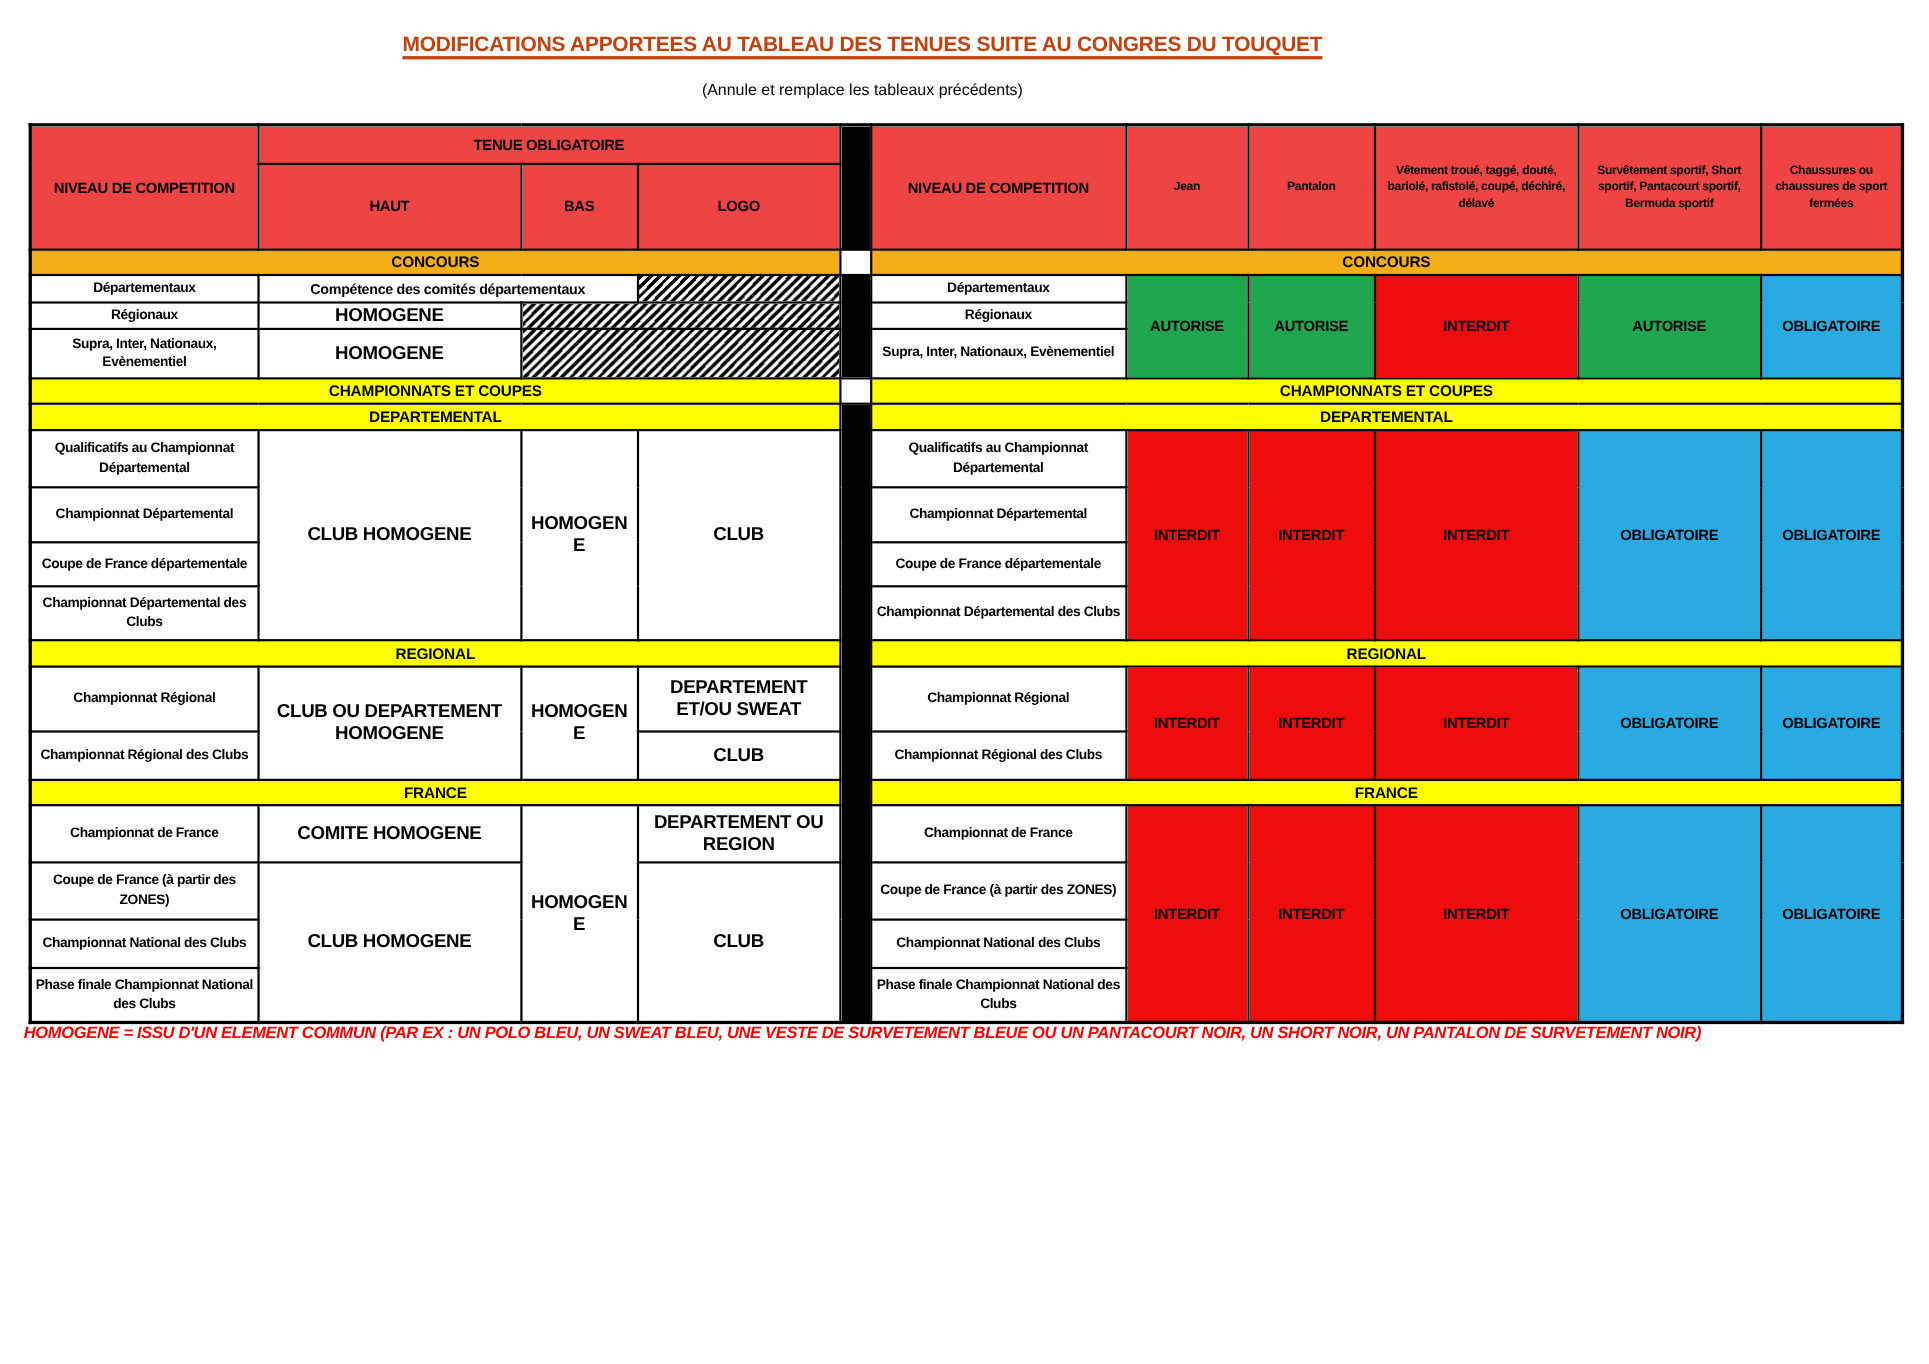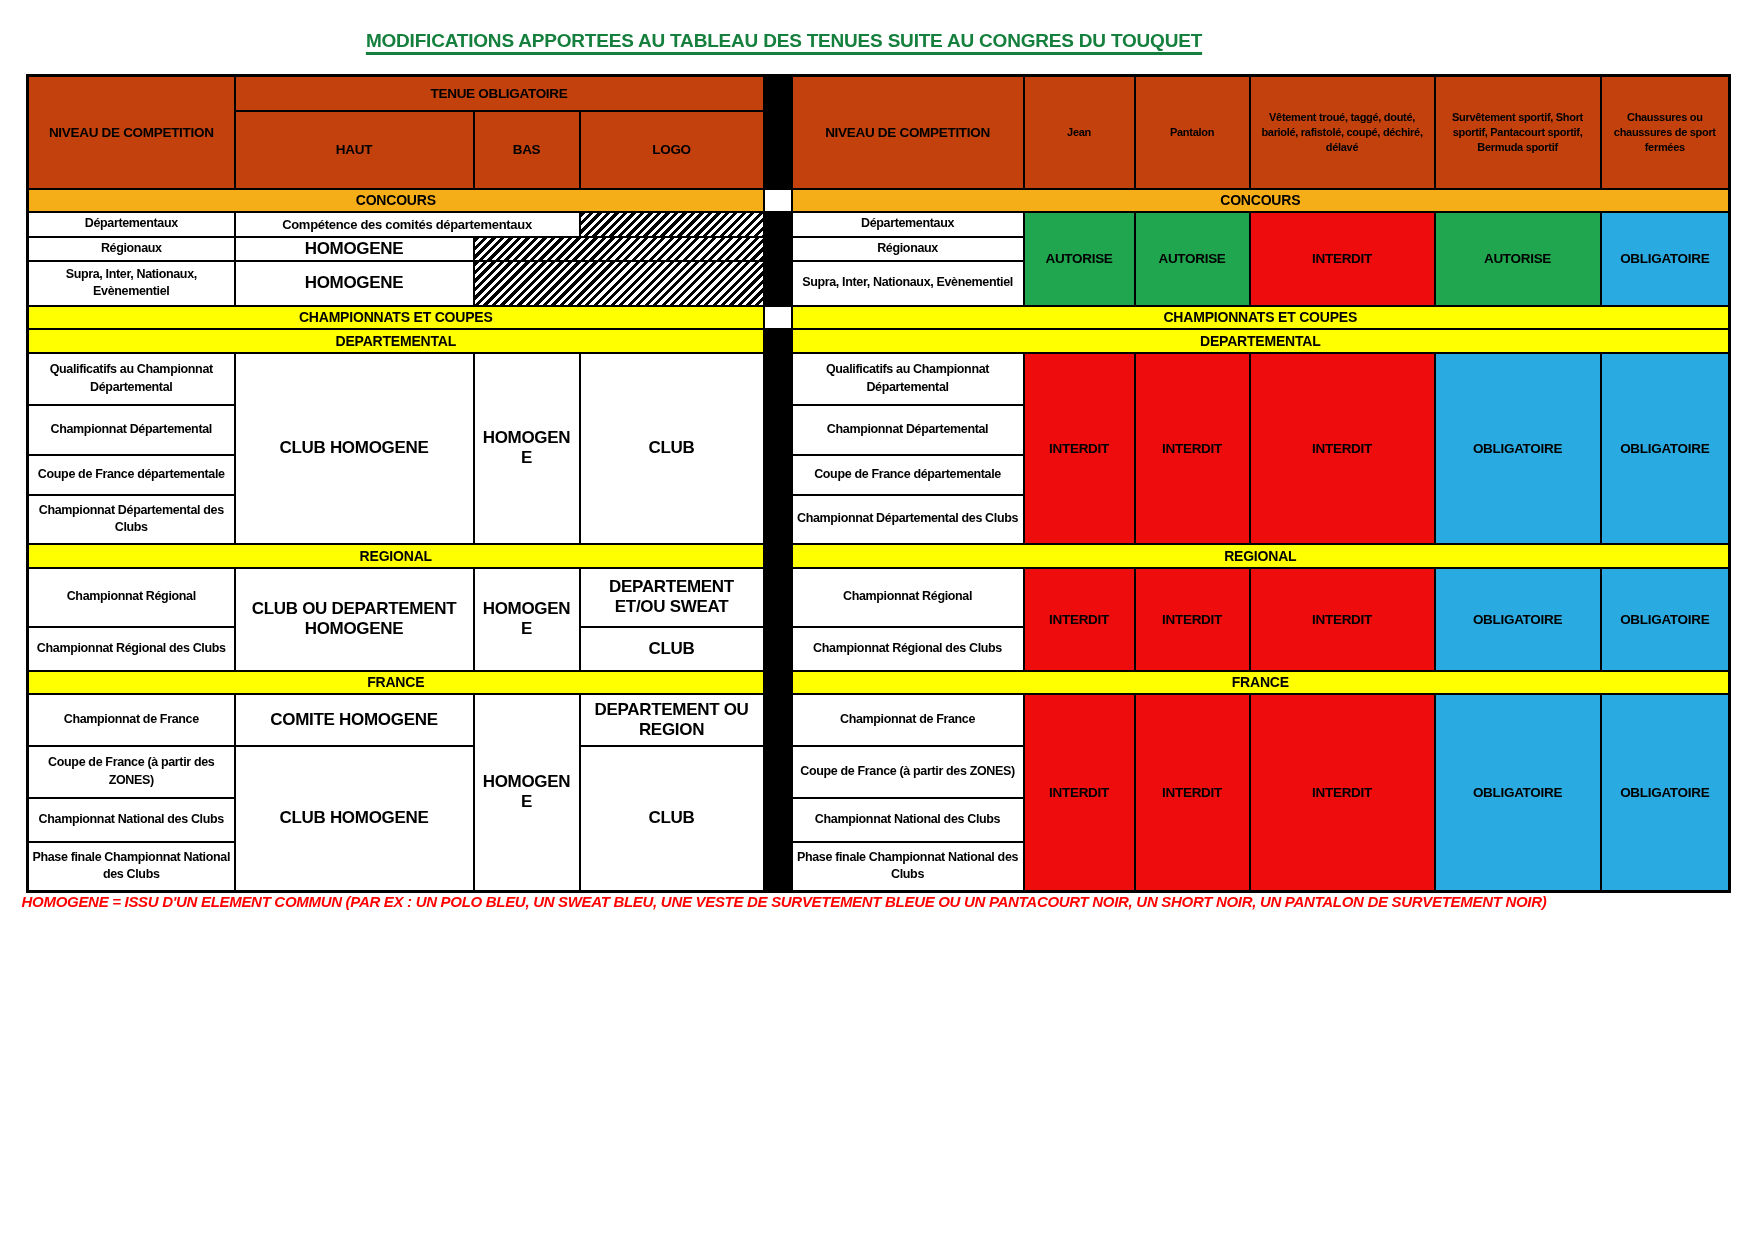--- a/index.html
+++ b/index.html
@@ -13,21 +13,21 @@
   }
   .heading-wrap {
     width: 1568px;
     text-align: center;
   }
   .title {
     margin-top: 30px;
     font-size: 19px;
     font-weight: bold;
     letter-spacing: -0.2px;
-    color: #15803d;
+    color: #c2410c;
     text-decoration: underline;
     text-decoration-thickness: 2.5px;
     text-underline-offset: 5px;
   }
   .subtitle {
     margin-top: 22px;
     font-size: 14.5px;
     color: #000;
   }
   table.main {
@@ -58,21 +58,21 @@
     background: #fff;
   }
   td.val {
     font-size: 17px;
     letter-spacing: -0.3px;
     background: #fff;
   }
   td.hcell {
     font-size: 13.5px;
     letter-spacing: -0.3px;
-    background: #c2410c;
+    background: #ef4444;
     border-bottom-width: 3px;
   }
   td.hsm {
     font-size: 11px;
     letter-spacing: -0.3px;
     line-height: 1.35;
   }
   td.band {
     font-size: 14px;
     letter-spacing: -0.2px;
@@ -99,20 +99,21 @@
     font-style: italic;
     letter-spacing: -0.3px;
     color: var(--note_red);
   }
 </style>
 </head>
 <body>
 
 <div class="heading-wrap">
   <div class="title">MODIFICATIONS APPORTEES AU TABLEAU DES TENUES SUITE AU CONGRES DU TOUQUET</div>
+  <div class="subtitle">(Annule et remplace les tableaux précédents)</div>
 </div>
 
 <table class="main">
   <colgroup>
     <col style="width:207px">
       <col style="width:239px">
       <col style="width:106px">
       <col style="width:184px">
     <col style="width:28px">
     <col style="width:232px">

